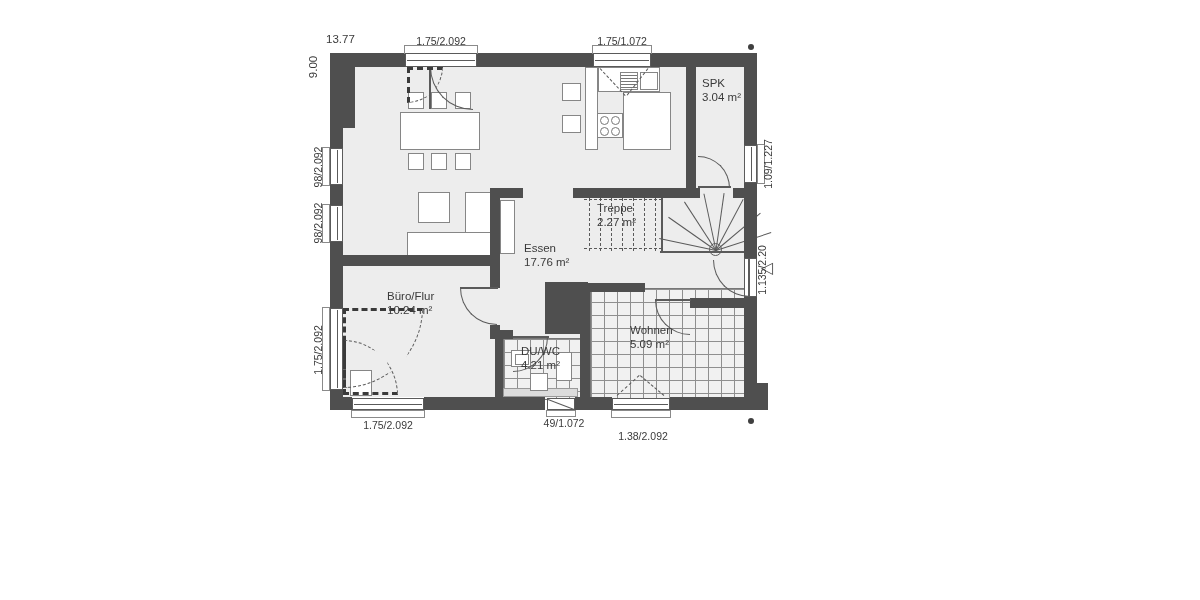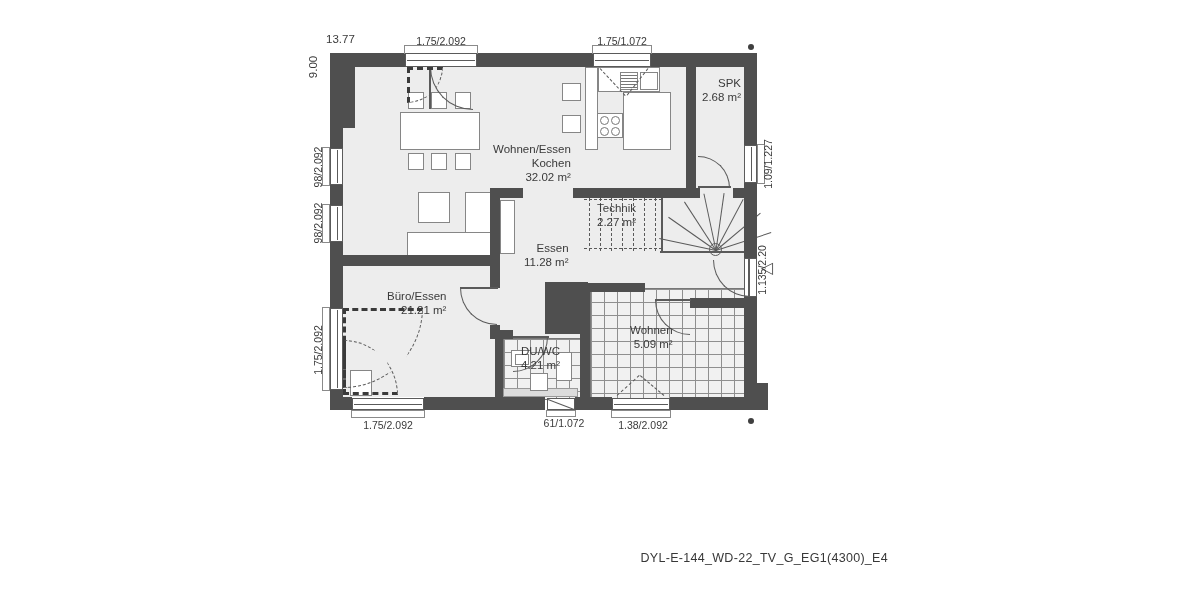--- a/index.html
+++ b/index.html
@@ -25,21 +25,21 @@
   .arc{position:absolute;box-sizing:border-box;}
   .q-bl{border-left:1px solid var(--ln);border-bottom:1px solid var(--ln);border-radius:0 0 0 100%;}
   .q-br{border-right:1px solid var(--ln);border-bottom:1px solid var(--ln);border-radius:0 0 100% 0;}
   .q-tr{border-top:1px solid var(--ln);border-right:1px solid var(--ln);border-radius:0 100% 0 0;}
   .dsh{border-style:dashed !important;}
   .tread{position:absolute;width:0;height:53px;top:198px;border-left:1px dashed var(--ln);}
   .wl{position:absolute;width:58px;height:0;border-top:1px solid var(--ln);
       left:658px;top:250px;transform-origin:100% 50%;}
   .dline{position:absolute;height:0;border-top:1px dashed var(--ln);transform-origin:0 50%;}
   .sline{position:absolute;height:0;border-top:1px solid var(--ln);transform-origin:0 50%;}
-  .lbl{position:absolute;font-size:11.5px;line-height:1.22;color:var(--txt);white-space:nowrap;text-align:right;}
+  .lbl{position:absolute;font-size:11.5px;line-height:1.22;color:var(--txt);white-space:nowrap;}
   .hdim{position:absolute;font-size:10.5px;color:var(--txt);white-space:nowrap;
         transform:translate(-50%,-50%);}
   .vdim{position:absolute;font-size:10.5px;color:var(--txt);white-space:nowrap;
         transform:translate(-50%,-50%) rotate(-90deg);}
   .footer{position:absolute;right:312px;top:551px;font-size:12.5px;letter-spacing:.3px;color:#383838;}
   .dot{position:absolute;width:6px;height:6px;border-radius:50%;background:#3f3f3f;}
   .circ{position:absolute;width:13px;height:13px;border:1px solid var(--ln);border-radius:50%;
         box-sizing:border-box;background:transparent;}
   .tri{position:absolute;font-family:"DejaVu Sans",sans-serif;font-size:16px;color:#4f4f4f;}
 </style>
@@ -189,58 +189,52 @@
   <div class="dline" style="left:600px;top:68px;width:37px;transform:rotate(47deg);"></div>
   <div class="dline" style="left:648px;top:68px;width:34px;transform:rotate(128deg);"></div>
   <div class="dline" style="left:617px;top:395px;width:30px;transform:rotate(-42deg);"></div>
   <div class="dline" style="left:664px;top:395px;width:31px;transform:rotate(-140deg);"></div>
   <div class="sline" style="left:548px;top:399px;width:28px;transform:rotate(21deg);"></div>
 
   <div class="dot" style="left:748px;top:44px;"></div>
   <div class="dot" style="left:748px;top:418px;"></div>
   <span class="tri" style="left:761px;top:258px;">◁</span>
 
-  <div class="lbl" style="left:493px;top:142px;">
-    <span>Wohnen/Essen</span><br>
-    <span>Kochen</span><br>
-    <span>32.02 m²</span>
-  </div>
   <div class="lbl" style="left:702px;top:76px;">
     <span>SPK</span><br>
-    <span>2.68 m²</span>
+    <span>3.04 m²</span>
   </div>
   <div class="lbl" style="left:597px;top:201px;">
-    <span>Technik</span><br>
+    <span>Treppe</span><br>
     <span>2.27 m²</span>
   </div>
   <div class="lbl" style="left:524px;top:241px;">
     <span>Essen</span><br>
-    <span>11.28 m²</span>
+    <span>17.76 m²</span>
   </div>
   <div class="lbl" style="left:387px;top:289px;">
-    <span>Büro/Essen</span><br>
-    <span>21.21 m²</span>
+    <span>Büro/Flur</span><br>
+    <span>10.24 m²</span>
   </div>
   <div class="lbl" style="left:521px;top:344px;">
     <span>DU/WC</span><br>
     <span>4.21 m²</span>
   </div>
   <div class="lbl" style="left:630px;top:323px;">
     <span>Wohnen</span><br>
     <span>5.09 m²</span>
   </div>
 
   <div class="abs" style="left:326px;top:33px;font-size:11.5px;">13.77</div>
   <div class="hdim" style="left:441px;top:41px;">1.75/2.092</div>
   <div class="hdim" style="left:622px;top:41px;">1.75/1.072</div>
   <div class="vdim" style="left:313px;top:67px;font-size:11.5px;">9.00</div>
   <div class="vdim" style="left:318px;top:167px;">98/2.092</div>
   <div class="vdim" style="left:318px;top:223px;">98/2.092</div>
   <div class="vdim" style="left:318px;top:350px;">1.75/2.092</div>
   <div class="vdim" style="left:768px;top:164px;">1.09/1.227</div>
   <div class="vdim" style="left:762px;top:270px;">1.135/2.20</div>
   <div class="hdim" style="left:388px;top:425px;">1.75/2.092</div>
-  <div class="hdim" style="left:564px;top:423px;">61/1.072</div>
-  <div class="hdim" style="left:643px;top:425px;text-align:right;">1.38/2.092</div>
-
-  <div class="footer">DYL-E-144_WD-22_TV_G_EG1(4300)_E4</div>
+  <div class="hdim" style="left:564px;top:423px;">49/1.072</div>
+  <div class="hdim" style="left:643px;top:436px;text-align:right;">1.38/2.092</div>
+
 
 </div>
 
 </body></html>

